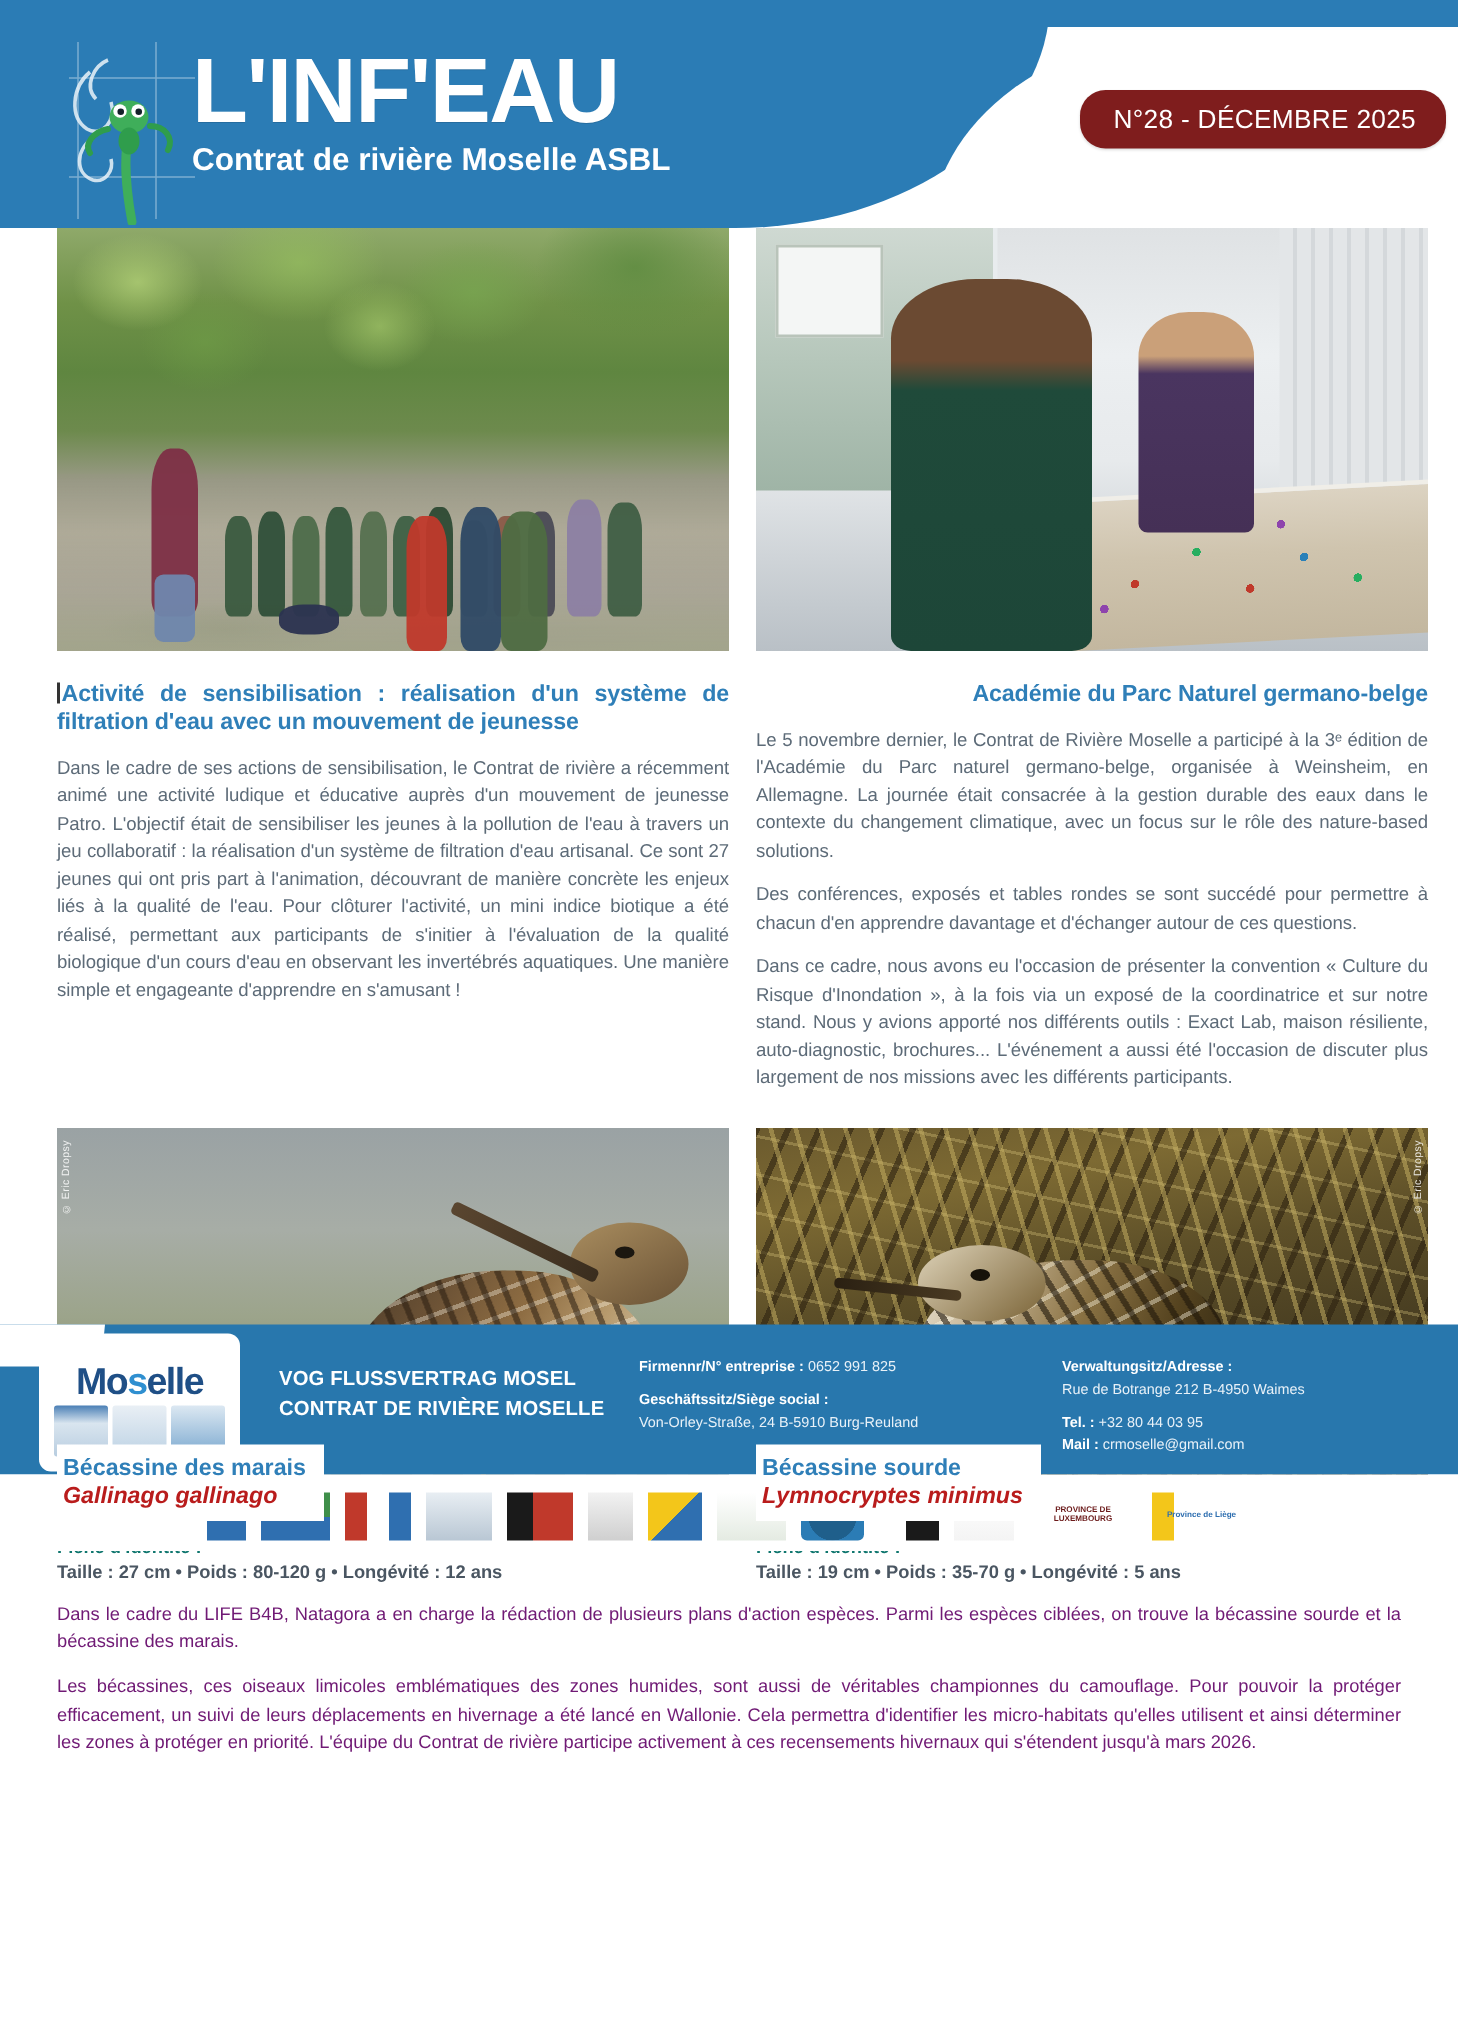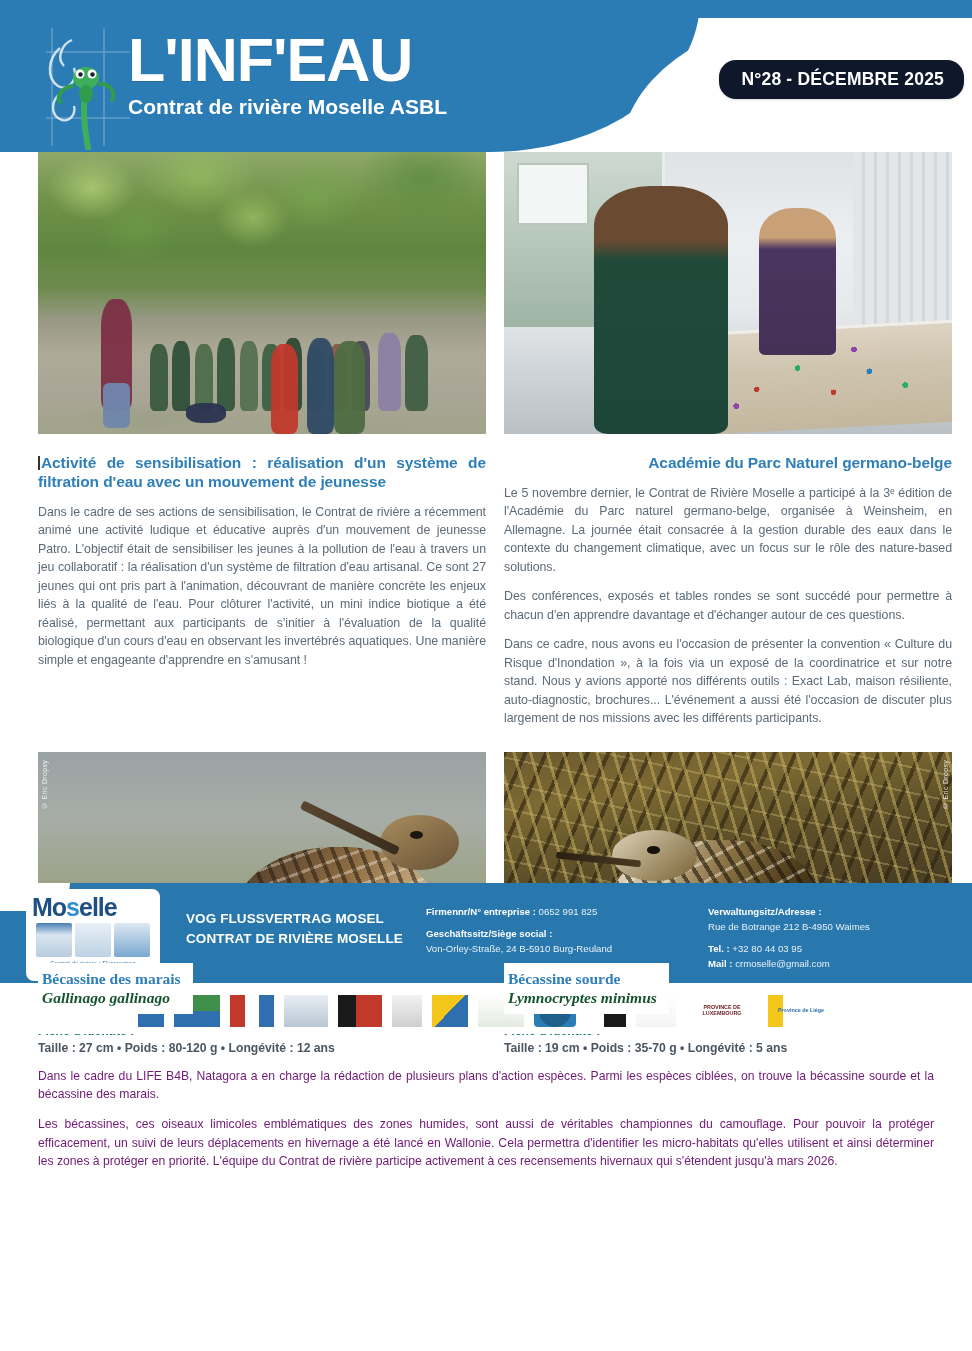--- a/index.html
+++ b/index.html
@@ -75,24 +75,24 @@
     font-size: 21px;
     font-weight: bold;
     margin-top: 4px;
     letter-spacing: 0px;
     line-height: 1.1;
   }
 
   .issue-badge {
     position: absolute;
     right: 8px; top: 60px;
-    background: #0f172a;
+    background: #7f1d1d;
     color: #ffffff;
     font-size: 17.5px;
-    font-weight: bold;
+    font-weight: normal;
     padding: 9px 20px 9px 22px;
     border-radius: 17px;
     letter-spacing: 0.2px;
     white-space: nowrap;
     box-shadow: 0 1px 2px rgba(0,0,0,0.15);
   }
 
   
   .content {
     position: relative;
@@ -335,31 +335,30 @@
   }
 
   
   .bird-photo-wrap { position: relative; width: 448px; height: 262px; overflow: hidden; }
   .bird-name-box {
     position: absolute;
     left: 0; bottom: 0;
     background: #ffffff;
     padding: 6px 12px 6px 4px;
     z-index: 5;
-    font-family: Liberation Serif, serif;
   }
   .bird-name {
     color: #2f7fb8;
     font-size: 15.5px;
     font-weight: bold;
     line-height: 1.26;
     white-space: nowrap;
   }
   .bird-latin {
-    color: #14532d;
+    color: #b91c1c;
     font-size: 15.5px;
     font-weight: bold;
     font-style: italic;
     line-height: 1.26;
     white-space: nowrap;
   }
   .fiche-label {
     color: #0f766e;
     font-size: 12.2px;
     font-weight: bold;
@@ -398,22 +397,22 @@
   .footer-logo {
     position: absolute;
     left: 26px; top: 6px;
     width: 134px; height: 92px;
     background: #ffffff;
     border-radius: 8px;
     padding: 4px 6px;
   }
   .fl-word {
     font-size: 25px; font-weight: bold; color: #1f4f86;
-    text-align: left; line-height: 1; letter-spacing: -1px;
-    margin-top: 2px;
+    text-align: center; line-height: 1; letter-spacing: -1px;
+    margin-top: 16px;
   }
   .fl-word .s { color: #2f8fd0; }
   .fl-icons { display: flex; gap: 3px; margin-top: 3px; justify-content: center; }
   .fl-ic { width: 36px; height: 34px; border-radius: 2px; }
   .fl-ic1 { background: linear-gradient(180deg,#4a7fb5,#d9e5ef 35%,#b8cde0); }
   .fl-ic2 { background: linear-gradient(180deg,#e9eff5,#bcd2e4); }
   .fl-ic3 { background: linear-gradient(180deg,#dce8f2,#7aa8cf); }
   .fl-caption {
     font-size: 5.6px; color: #2b6ba5; text-align: center; margin-top: 3px;
     letter-spacing: 0.2px;

